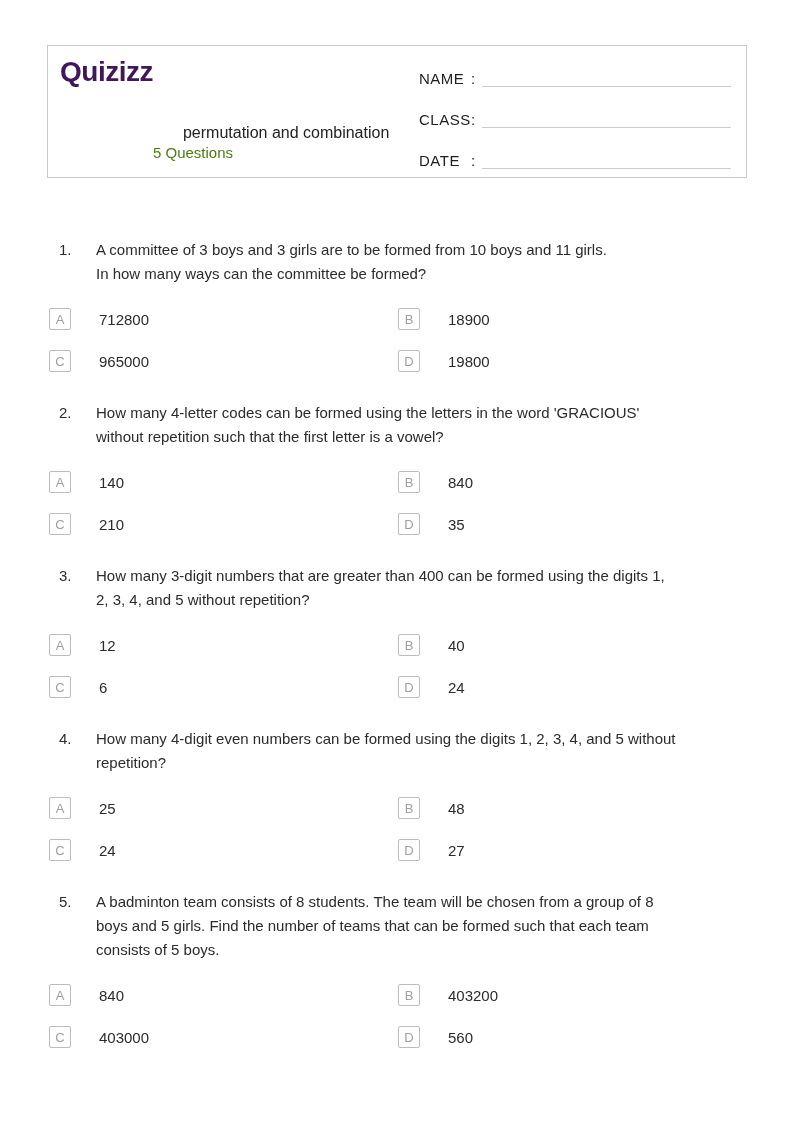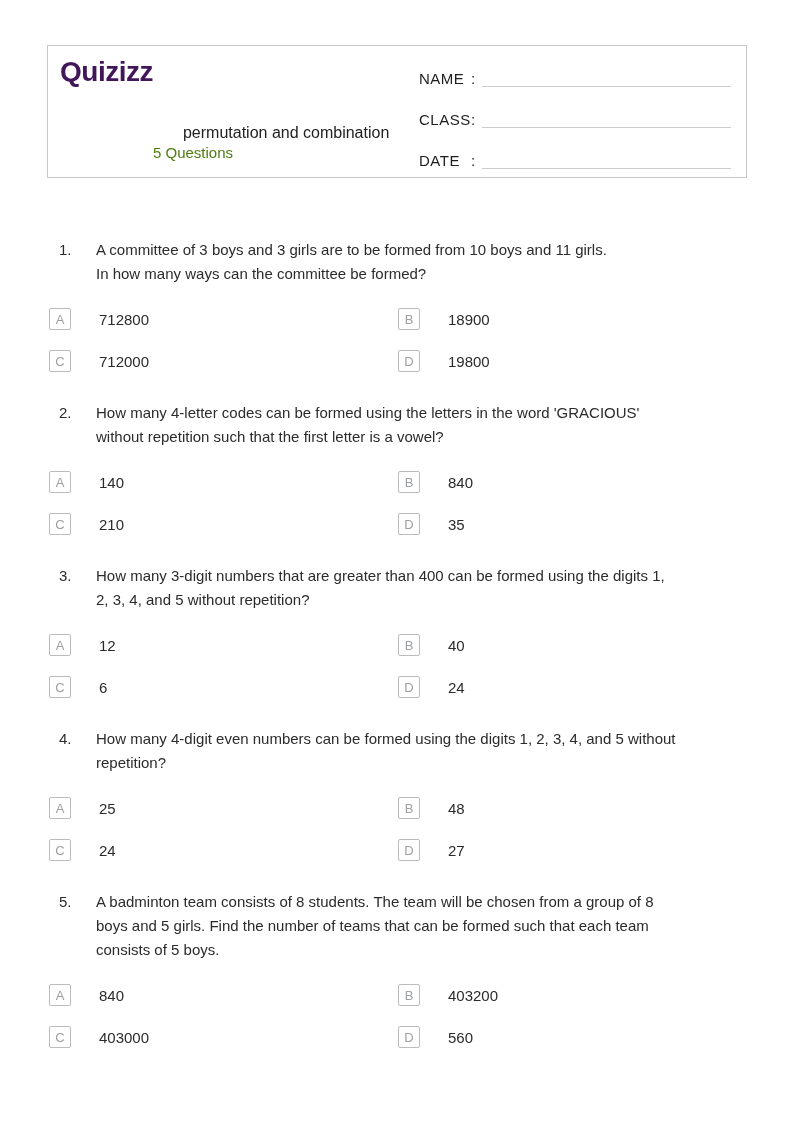--- a/index.html
+++ b/index.html
@@ -151,21 +151,21 @@
         <div class="option">
           <span class="opt-letter">A</span>
           <span class="opt-value">712800</span>
         </div>
         <div class="option">
           <span class="opt-letter">B</span>
           <span class="opt-value">18900</span>
         </div>
         <div class="option">
           <span class="opt-letter">C</span>
-          <span class="opt-value">712000</span>
+          <span class="opt-value">965000</span>
         </div>
         <div class="option">
           <span class="opt-letter">D</span>
           <span class="opt-value">19800</span>
         </div>
       </div>
     </div>
 
     <div class="question">
       <div class="q-row">

